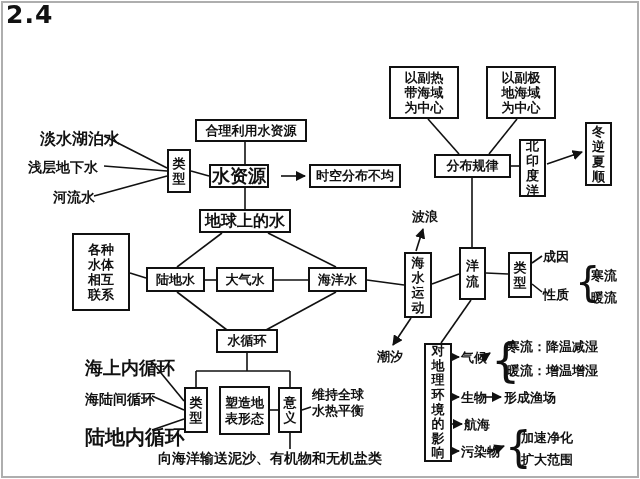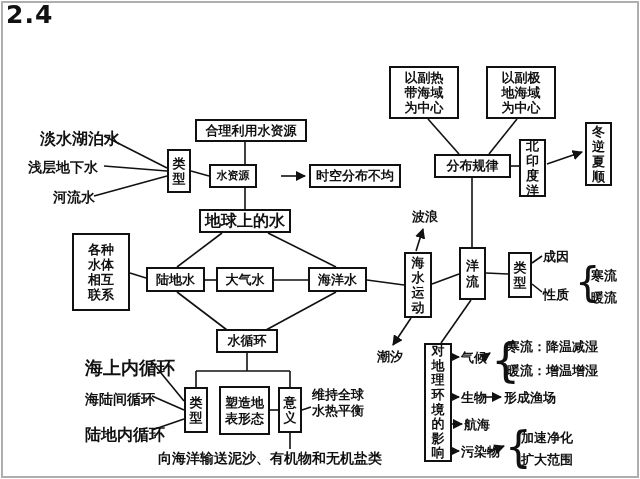--- a/index.html
+++ b/index.html
@@ -83,21 +83,21 @@
 
   <div class="frame"></div>
   <div class="title">2.4</div>
 
   <div class="box" style="left:195px;top:119px;width:112px;height:23px;">合理利用水资源</div>
   <div class="txt" style="left:40px;top:129px;font-size:16px;text-align:right;">淡水湖泊水</div>
   <div class="txt" style="left:28px;top:159px;font-size:14px;">浅层地下水</div>
   <div class="txt" style="left:53px;top:189px;font-size:14px;">河流水</div>
   <div class="box" style="left:167px;top:149px;width:24px;height:44px;">类
 型</div>
-  <div class="box" style="left:209px;top:164px;width:48px;height:24px;font-size:11px;">水资源</div>
+  <div class="box" style="left:209px;top:164px;width:60px;height:24px;font-size:18px;">水资源</div>
   <div class="box" style="left:309px;top:164px;width:92px;height:24px;">时空分布不均</div>
 
   <div class="box" style="left:389px;top:66px;width:70px;height:53px;">以副热
 带海域
 为中心</div>
   <div class="box" style="left:486px;top:66px;width:70px;height:53px;">以副极
 地海域
 为中心</div>
   <div class="box" style="left:434px;top:154px;width:77px;height:24px;">分布规律</div>
   <div class="box" style="left:519px;top:139px;width:27px;height:58px;">北
@@ -114,21 +114,21 @@
 水体
 相互
 联系</div>
   <div class="box" style="left:146px;top:267px;width:59px;height:25px;">陆地水</div>
   <div class="box" style="left:216px;top:267px;width:58px;height:25px;">大气水</div>
   <div class="box" style="left:308px;top:267px;width:59px;height:25px;">海洋水</div>
   <div class="box" style="left:216px;top:329px;width:62px;height:24px;">水循环</div>
 
   <div class="txt" style="left:85px;top:357px;font-size:18px;">海上内循环</div>
   <div class="txt" style="left:85px;top:391px;font-size:14px;">海陆间循环</div>
-  <div class="txt" style="left:85px;top:425px;font-size:16px;">陆地内循环</div>
+  <div class="txt" style="left:85px;top:425px;font-size:20px;">陆地内循环</div>
   <div class="box" style="left:184px;top:387px;width:24px;height:46px;">类
 型</div>
   <div class="box" style="left:219px;top:386px;width:51px;height:49px;">塑造地
 表形态</div>
   <div class="box" style="left:278px;top:387px;width:24px;height:46px;">意
 义</div>
   <div class="txt" style="left:312px;top:387px;">维持全球
 水热平衡</div>
   <div class="txt" style="left:158px;top:450px;font-size:14px;">向海洋输送泥沙、有机物和无机盐类</div>
 

